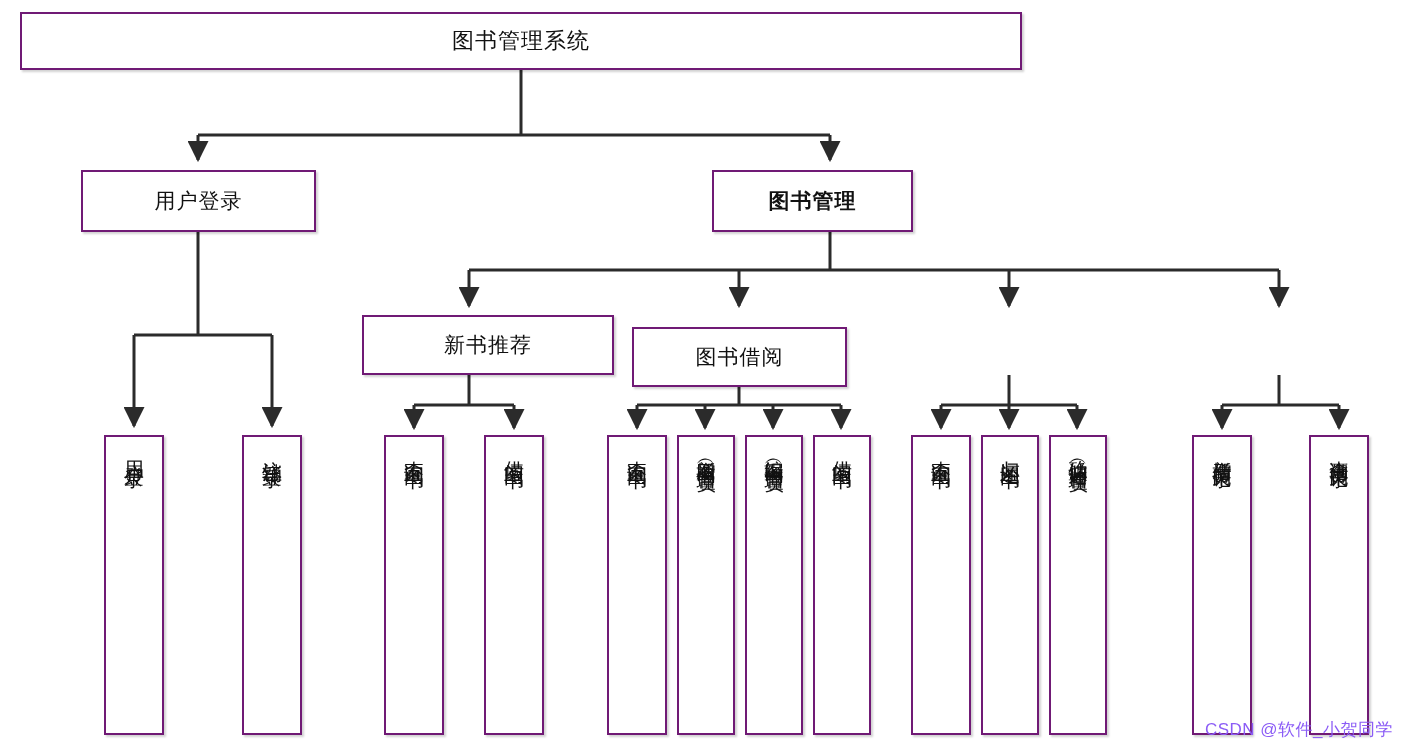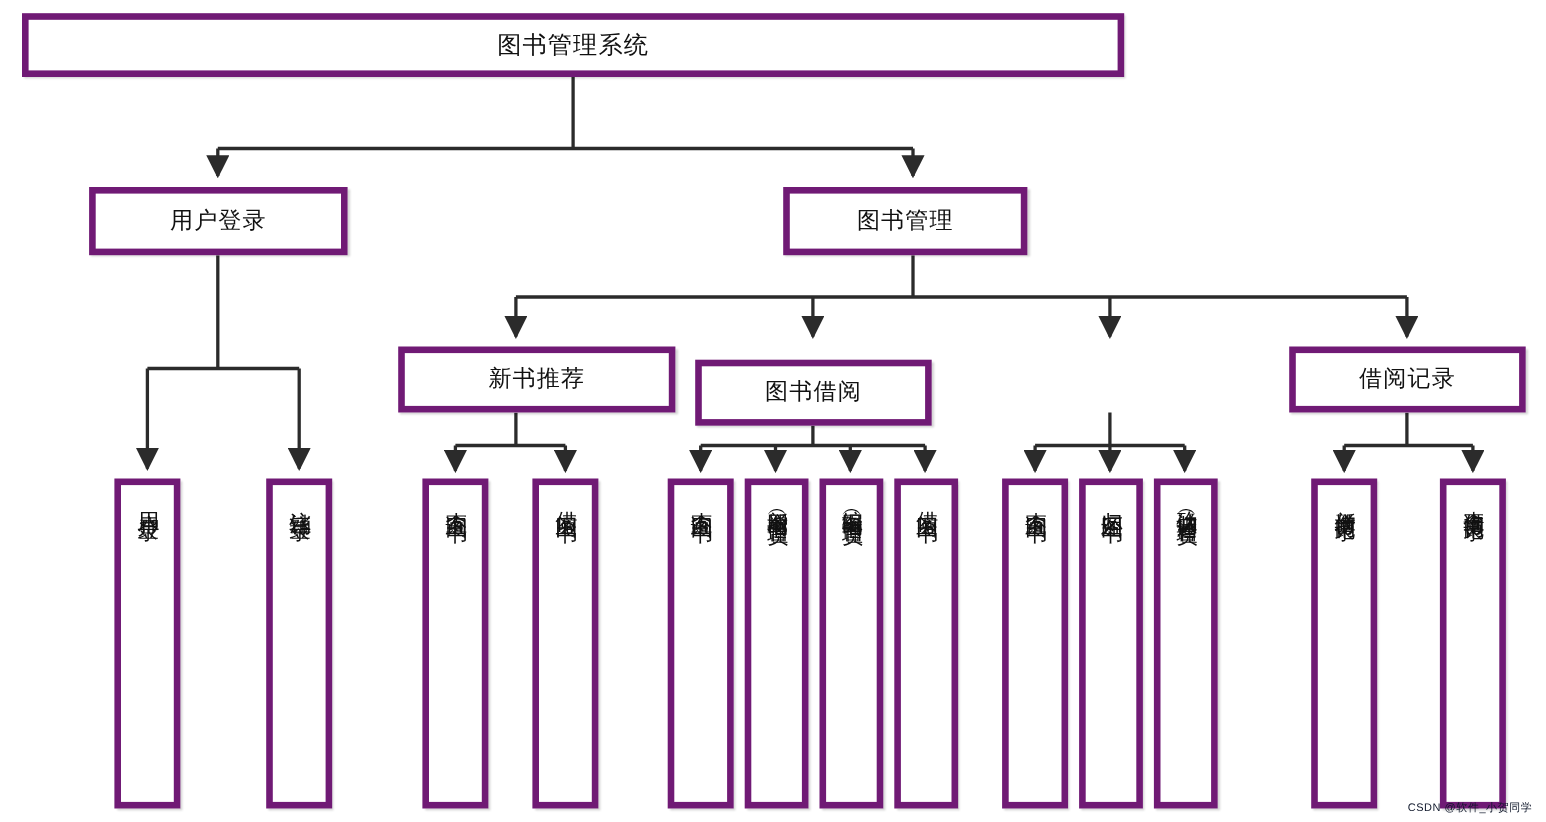--- a/index.html
+++ b/index.html
@@ -21,21 +21,21 @@
   #edges {
     position: absolute;
     left: 0;
     top: 0;
     width: 1405px;
     height: 747px;
   }
   .node {
     position: absolute;
     box-sizing: border-box;
-    border: 6px solid #701a75;
+    border: 2px solid #701a75;
     background: #ffffff;
     display: flex;
     align-items: center;
     justify-content: center;
     box-shadow: 2px 2px 2px rgba(0,0,0,0.18);
     z-index: 2;
   }
   .node .label {
     font-size: 21px;
     line-height: 1.18;
@@ -59,22 +59,22 @@
     white-space: nowrap;
   }
   .node.leaf.tall-text .label {
     font-size: 19px;
     letter-spacing: 2px;
   }
   #watermark {
     position: absolute;
     right: 12px;
     bottom: 6px;
-    font-size: 10px;
-    color: #0f172a;
+    font-size: 17px;
+    color: #8b5cf6;
     letter-spacing: 0.5px;
     z-index: 5;
     white-space: nowrap;
   }
 </style>
 </head>
 <body>
 
 <div id="canvas">
 
@@ -128,32 +128,29 @@
     </g>
   </svg>
 
   <div class="node root" style="left:20px; top:12px; width:1002px; height:58px;">
     <span class="label">图书管理系统</span>
   </div>
 
   <div class="node" style="left:81px; top:170px; width:235px; height:62px;">
     <span class="label">用户登录</span>
   </div>
-  <div class="node" style="left:712px; top:170px; width:222px; height:62px;">
+  <div class="node" style="left:712px; top:170px; width:201px; height:62px;font-weight:bold;">
     <span class="label">图书管理</span>
   </div>
 
   <div class="node" style="left:362px; top:315px; width:252px; height:60px;">
     <span class="label">新书推荐</span>
   </div>
   <div class="node" style="left:632px; top:315px; width:215px; height:60px;margin-top:12px;">
     <span class="label">图书借阅</span>
-  </div>
-  <div class="node" style="left:1172px; top:315px; width:215px; height:60px;">
-    <span class="label">借阅记录</span>
   </div>
 
   <div class="node leaf" style="left:104px; top:435px; width:60px; height:300px;">
     <span class="label">用户登录</span>
   </div>
   <div class="node leaf" style="left:242px; top:435px; width:60px; height:300px;">
     <span class="label">注销登录</span>
   </div>
 
   <div class="node leaf" style="left:384px; top:435px; width:60px; height:300px;">

